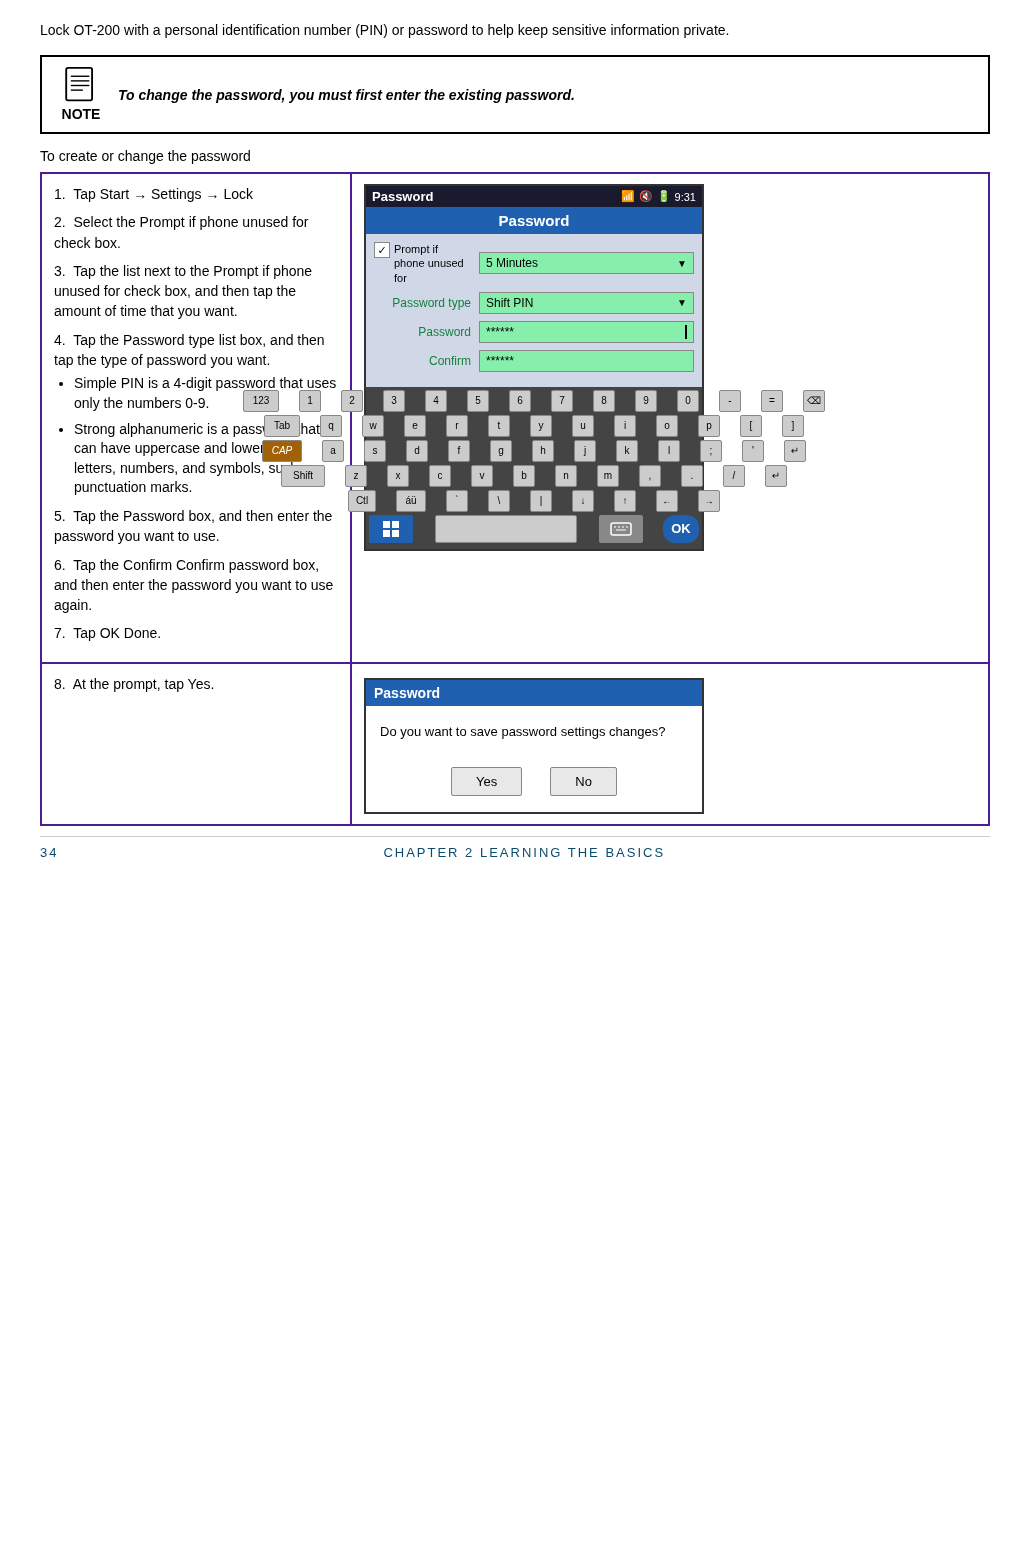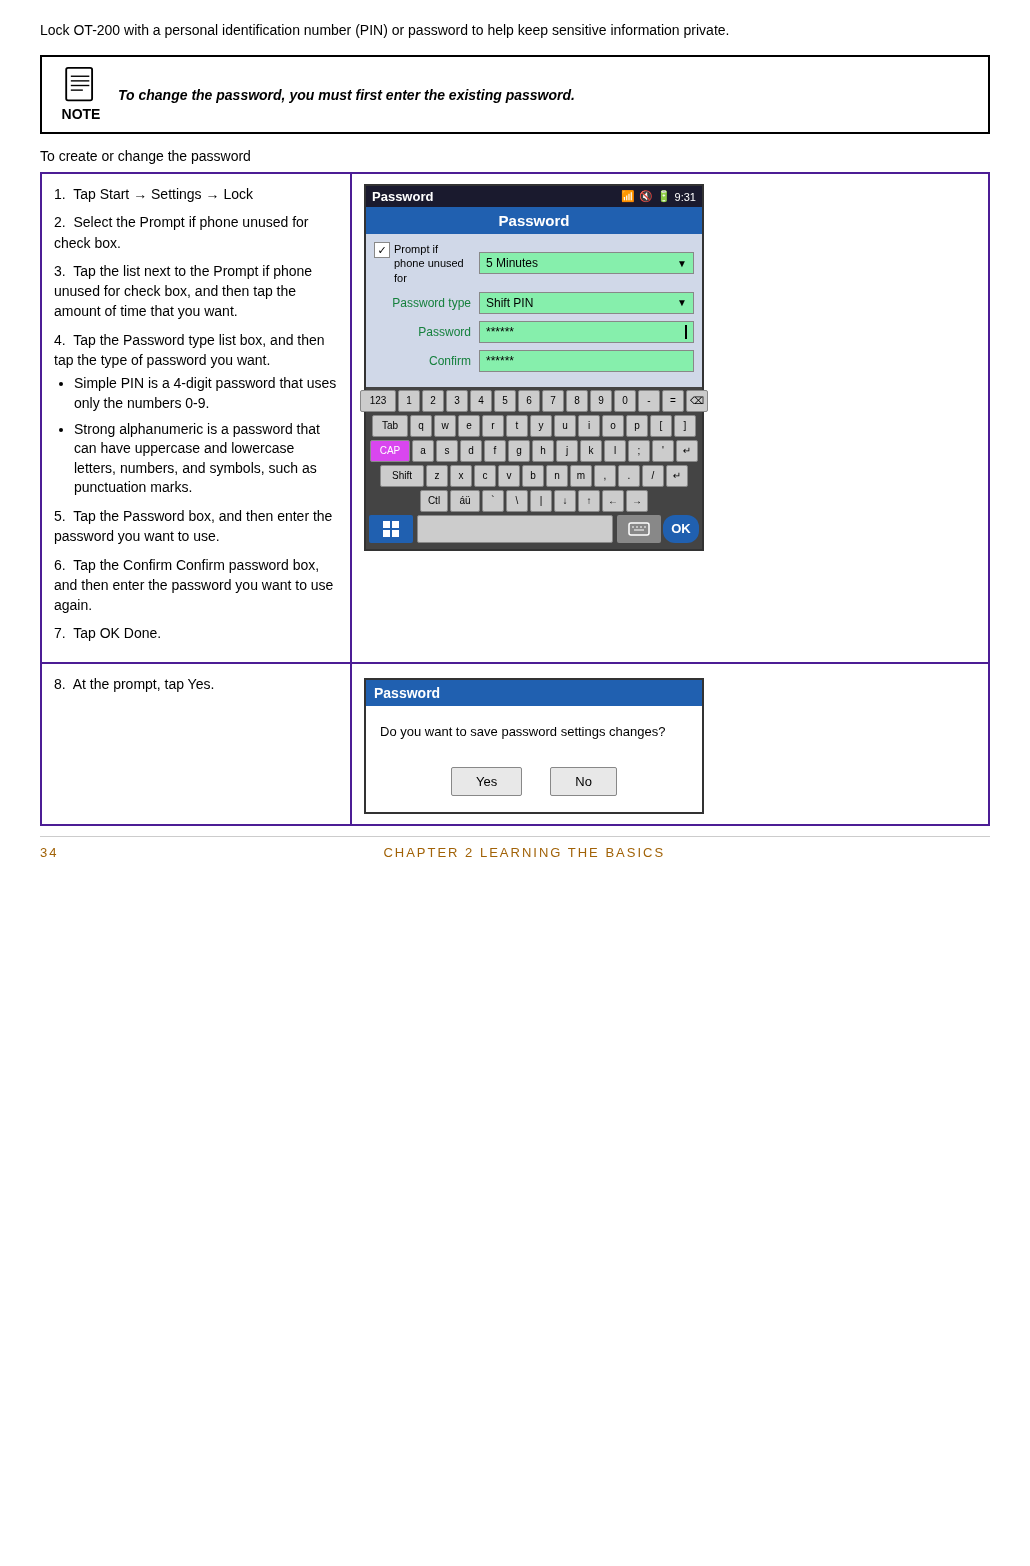--- a/index.html
+++ b/index.html
@@ -181,37 +181,37 @@
     }
     
     .phone-keyboard {
       background: #444;
       padding: 3px;
     }
     .kb-row {
       display: flex;
       justify-content: center;
       margin-bottom: 3px;
-      gap: 2px;
+      gap: 20px;
     }
     .kb-key {
       background: #ccc;
       color: #000;
       font-size: 10px;
       min-width: 22px;
       height: 22px;
       display: flex;
       align-items: center;
       justify-content: center;
       border-radius: 2px;
       border: 1px solid #888;
       flex-shrink: 0;
     }
     .kb-key.wide { min-width: 36px; }
-    .kb-key.cap { min-width: 40px; background: #d946ef; color: #fff; font-size: 10px; }
+    .kb-key.cap { min-width: 40px; background: #a16207; color: #fff; font-size: 10px; font-style: italic; }
     .kb-key.shift { min-width: 44px; background: #ccc; }
     .kb-key.ctl { min-width: 28px; }
     .kb-key.au { min-width: 30px; }
     .kb-winkey {
       background: #2060b0;
       color: #fff;
       min-width: 44px;
       height: 28px;
       display: flex;
       align-items: center;
@@ -284,21 +284,21 @@
       border-radius: 2px;
       cursor: pointer;
     }
     .footer-bar {
       border-top: 1px solid #ccc;
       margin-top: 10px;
       padding-top: 8px;
       font-size: 13px;
       letter-spacing: 2px;
       text-align: center;
-      color: #a16207;
+      color: #0c4a6e;
     }
     .page-num {
       float: left;
       font-size: 13px;
     }
   </style>
 </head>
 <body>
 
 <div class="page">

